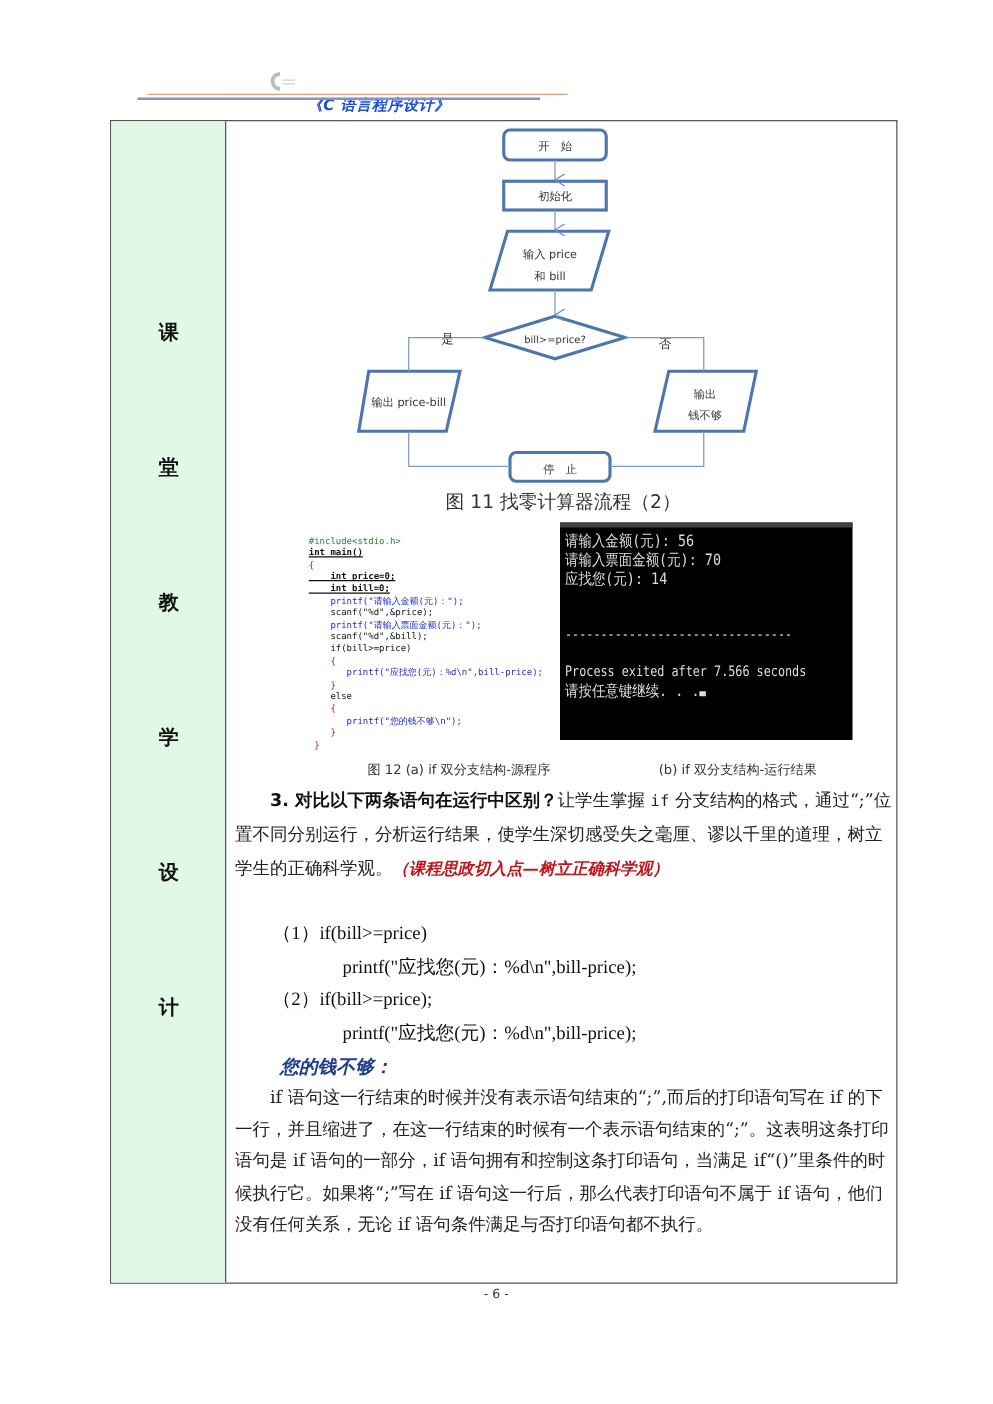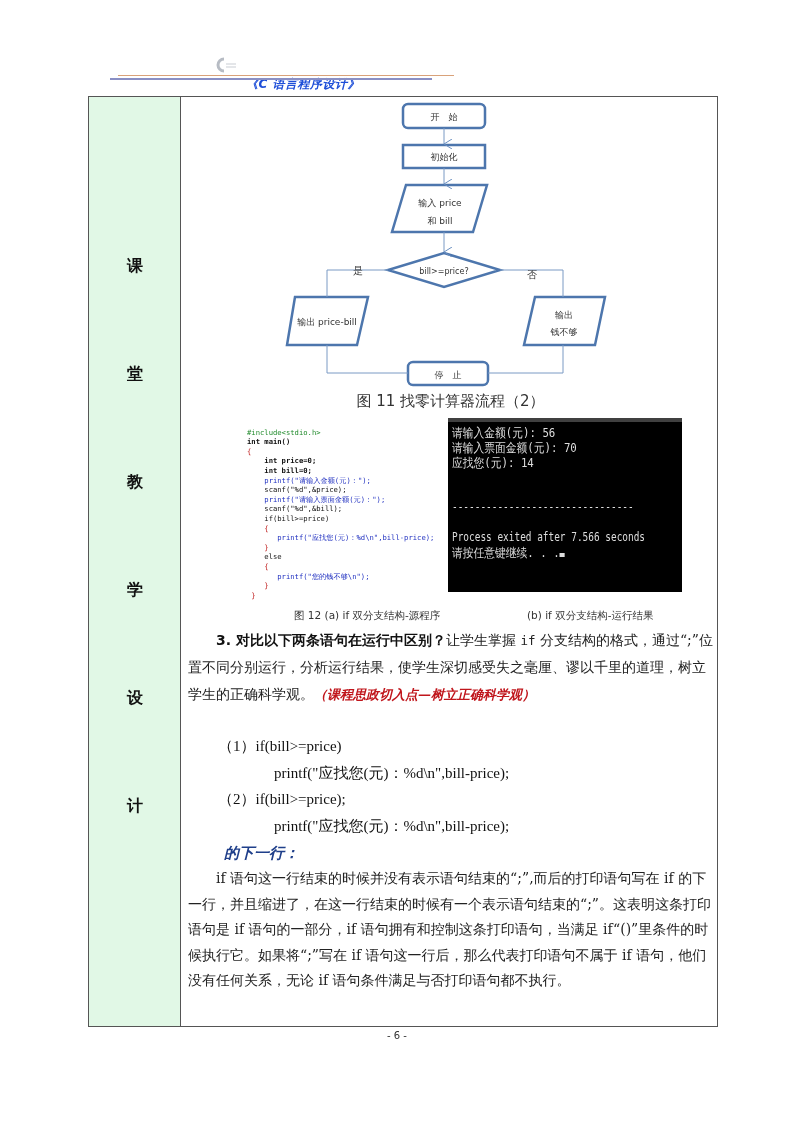--- a/index.html
+++ b/index.html
@@ -20,21 +20,21 @@
   .lc-char { font-family:"DejaVu Serif", serif; font-weight:bold; font-size:16px; color:#111; width:92px; text-align:center; left:89px; }
 
   
   .fc { left:280px; top:100px; width:340px; height:290px; }
   .fc-caption { left:182px; top:392px; width:537px; text-align:center; font-family:"DejaVu Sans", sans-serif; font-size:15px; color:#333; }
 
   
   .code { left:203px; top:418px; width:228px; height:178px; background:#fff;
           font-family:"DejaVu Sans Mono", monospace; font-size:7.2px; line-height:9.6px; color:#111; white-space:pre;margin-left:44px; }
   .code .pp { color:#1f8a2a; }
-  .code .kw { color:#111; font-weight:bold; }
+  .code .kw { color:#111; font-weight:bold;text-decoration:underline; }
   .code .str { color:#2030c0; }
   .code .sym { color:#c02020; }
 
   
   .console { left:448px; top:418px; width:234px; height:174px; background:#000; border-top:4px solid #404040;
              box-sizing:border-box; color:#ddd; font-family:"DejaVu Sans Mono", monospace; padding:3px 0 0 4px; }
   .console .cl { font-size:12.5px; line-height:15px; white-space:pre; transform:scaleX(0.86); transform-origin:left; }
   .console .cl2 { font-size:11.5px; line-height:15px; white-space:pre; transform:scaleX(0.82); transform-origin:left; }
   .cursor { display:inline-block; width:6px; height:4px; background:#ddd; vertical-align:baseline; }
 
@@ -139,16 +139,16 @@
 
 <div class="abs codeline" style="left:218px; top:737px;">
   <span>（1）</span><span>if(bill&gt;=price)</span>
 </div>
 <div class="abs codeline" style="left:274px; top:764px;">printf("应找您(元)：%d\n",bill-price);</div>
 <div class="abs codeline" style="left:218px; top:790px;">
   <span>（2）</span><span>if(bill&gt;=price);</span>
 </div>
 <div class="abs codeline" style="left:274px; top:817px;">printf("应找您(元)：%d\n",bill-price);</div>
 
-<div class="abs summary-title">的下一行：</div>
+<div class="abs summary-title">您的钱不够：</div>
 <div class="abs para" style="top:866px; text-indent:28px; line-height:25.5px;">if 语句这一行结束的时候并没有表示语句结束的“;”,而后的打印语句写在 if 的下一行，并且缩进了，在这一行结束的时候有一个表示语句结束的“;”。这表明这条打印语句是 if 语句的一部分，if 语句拥有和控制这条打印语句，当满足 if“()”里条件的时候执行它。如果将“;”写在 if 语句这一行后，那么代表打印语句不属于 if 语句，他们没有任何关系，无论 if 语句条件满足与否打印语句都不执行。</div>
 
 <div class="abs pagenum">- 6 -</div>
 
 </body></html>

